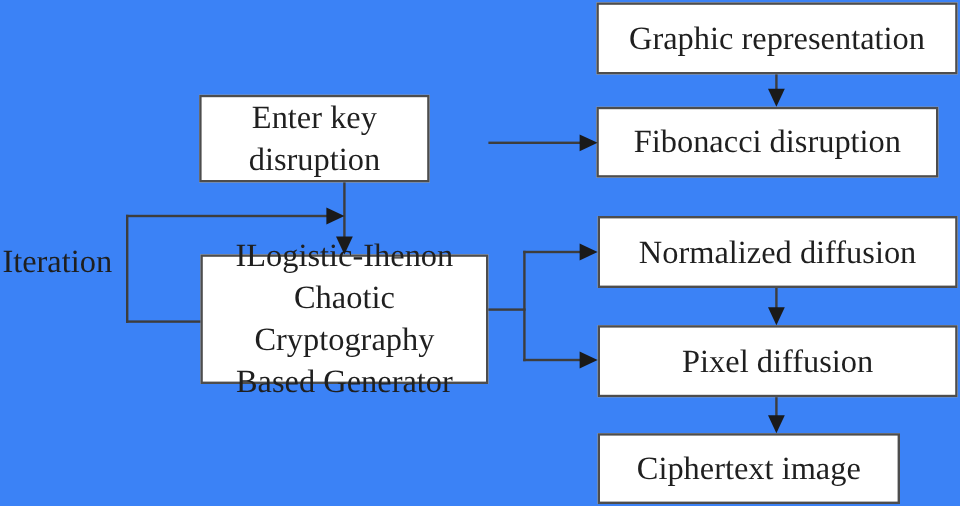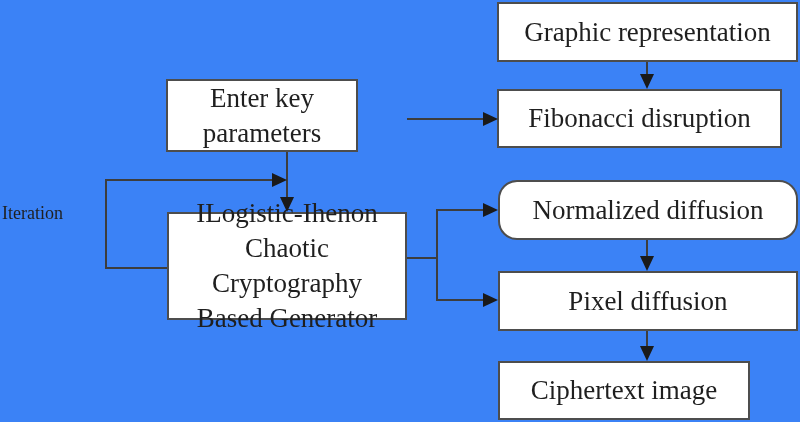--- a/index.html
+++ b/index.html
@@ -24,21 +24,21 @@
     align-items: center;
     justify-content: center;
     text-align: center;
     font-size: 27px;
     line-height: 35px;
     color: #1f1f1f;
     white-space: nowrap;
   }
   .free-label {
     position: absolute;
-    font-size: 18px;
+    font-size: 27px;
     color: #1f1f1f;
     white-space: nowrap;
   }
   .hline, .vline { position: absolute; background: #3d3d3d; }
   .hline { height: 2px; }
   .vline { width: 2px; }
   .arrow-down {
     position: absolute; width: 0; height: 0;
     border-left: 7px solid transparent;
     border-right: 7px solid transparent;
@@ -55,35 +55,35 @@
 <body>
 
 <div class="canvas">
 
   <div class="box" style="left:497px; top:2px; width:301px; height:60px;">
     <span>Graphic representation</span>
   </div>
 
   <div class="box" style="left:166px; top:79px; width:192px; height:73px;">
     <span>Enter key</span>
-    <span>parameters</span>
+    <span>disruption</span>
   </div>
 
   <div class="box" style="left:497px; top:89px; width:285px; height:59px;">
     <span>Fibonacci disruption</span>
   </div>
 
   <div class="box" style="left:167px; top:212px; width:240px; height:108px;">
     <span>ILogistic-Ihenon</span>
     <span>Chaotic</span>
     <span>Cryptography</span>
     <span>Based Generator</span>
   </div>
 
-  <div class="box" style="left:498px; top:180px; width:300px; height:60px;border-radius:19px;">
+  <div class="box" style="left:498px; top:180px; width:300px; height:60px;">
     <span>Normalized diffusion</span>
   </div>
 
   <div class="box" style="left:498px; top:271px; width:300px; height:60px;justify-content:center;">
     <span>Pixel diffusion</span>
   </div>
 
   <div class="box" style="left:498px; top:361px; width:252px; height:59px;">
     <span>Ciphertext image</span>
   </div>

